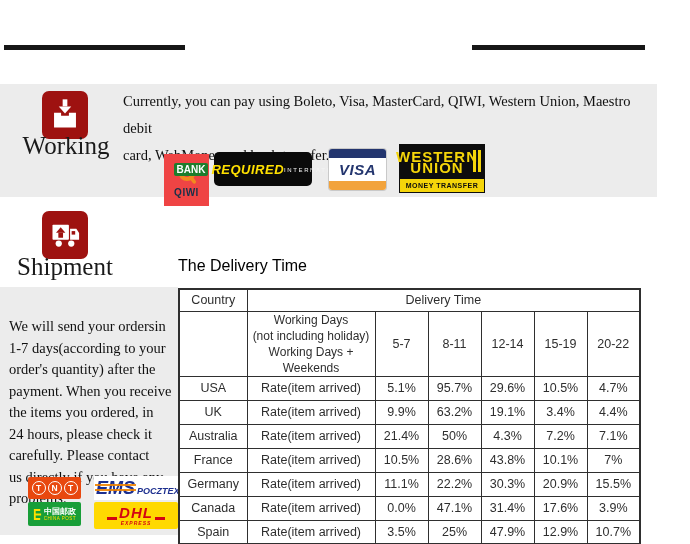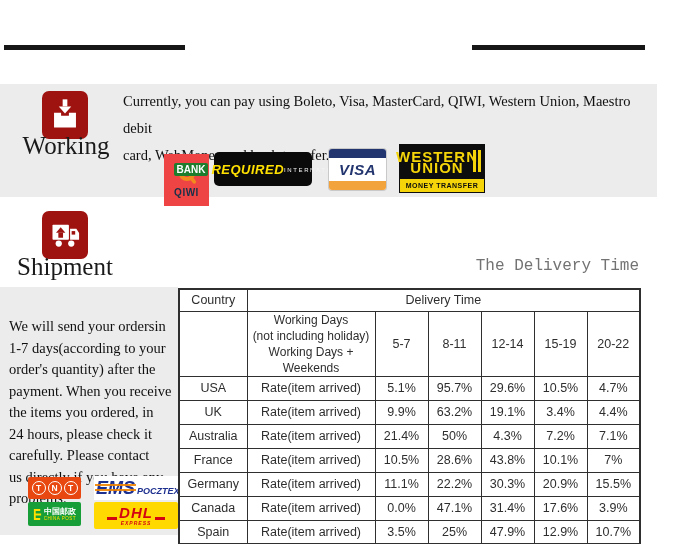--- a/index.html
+++ b/index.html
@@ -46,22 +46,22 @@
     display:flex; flex-direction:column; border:1px solid #0d0d0d; }
   .wu-top { flex:1; position:relative; display:flex; flex-direction:column; align-items:center; justify-content:center;
     padding-right:10px; }
   .wu-line { color:#f5d50a; font-size:15px; font-weight:700; letter-spacing:1px; line-height:11px; }
   .wu-bars { position:absolute; right:3px; top:5px; display:flex; gap:2px; }
   .wu-bar { width:3px; height:22px; background:#f5d50a; }
   .wu-bottom { height:13px; background:#f5d50a; display:flex; align-items:center; justify-content:center; }
   .wu-mt { color:#0d0d0d; font-size:7px; font-weight:800; letter-spacing:.5px; }
 
   
-  .delivery-title { position:absolute; left:178px; top:257px; width:461px; text-align:right;
-    font-size:16px; color:#737373;font-family:Liberation Mono, monospace; }
+  .delivery-title { position:absolute; left:178px; top:257px; width:461px; text-align:left;
+    font-size:16px; color:#000000; }
   .note-box { position:absolute; left:0; top:287px; width:178px; height:248px; background:#ececec; }
   .note-text { position:absolute; left:9px; top:293px; width:164px; font-family:"Liberation Serif", serif;
     font-size:14.5px; line-height:21.5px; color:#101010; white-space:pre-line;margin-top:23px; }
 
   
   .tnt { position:absolute; left:28px; top:477px; width:53px; height:22px; background:#e8480f; border-radius:2px;
     display:flex; align-items:center; justify-content:center; gap:2px; }
   .tnt-circle { width:14px; height:14px; border:1.5px solid #fff; border-radius:50%; color:#fff;
     font-size:8.5px; font-weight:800; display:flex; align-items:center; justify-content:center; }
   .ems { position:absolute; left:94px; top:476px; width:84px; height:24px; background:#fff;

